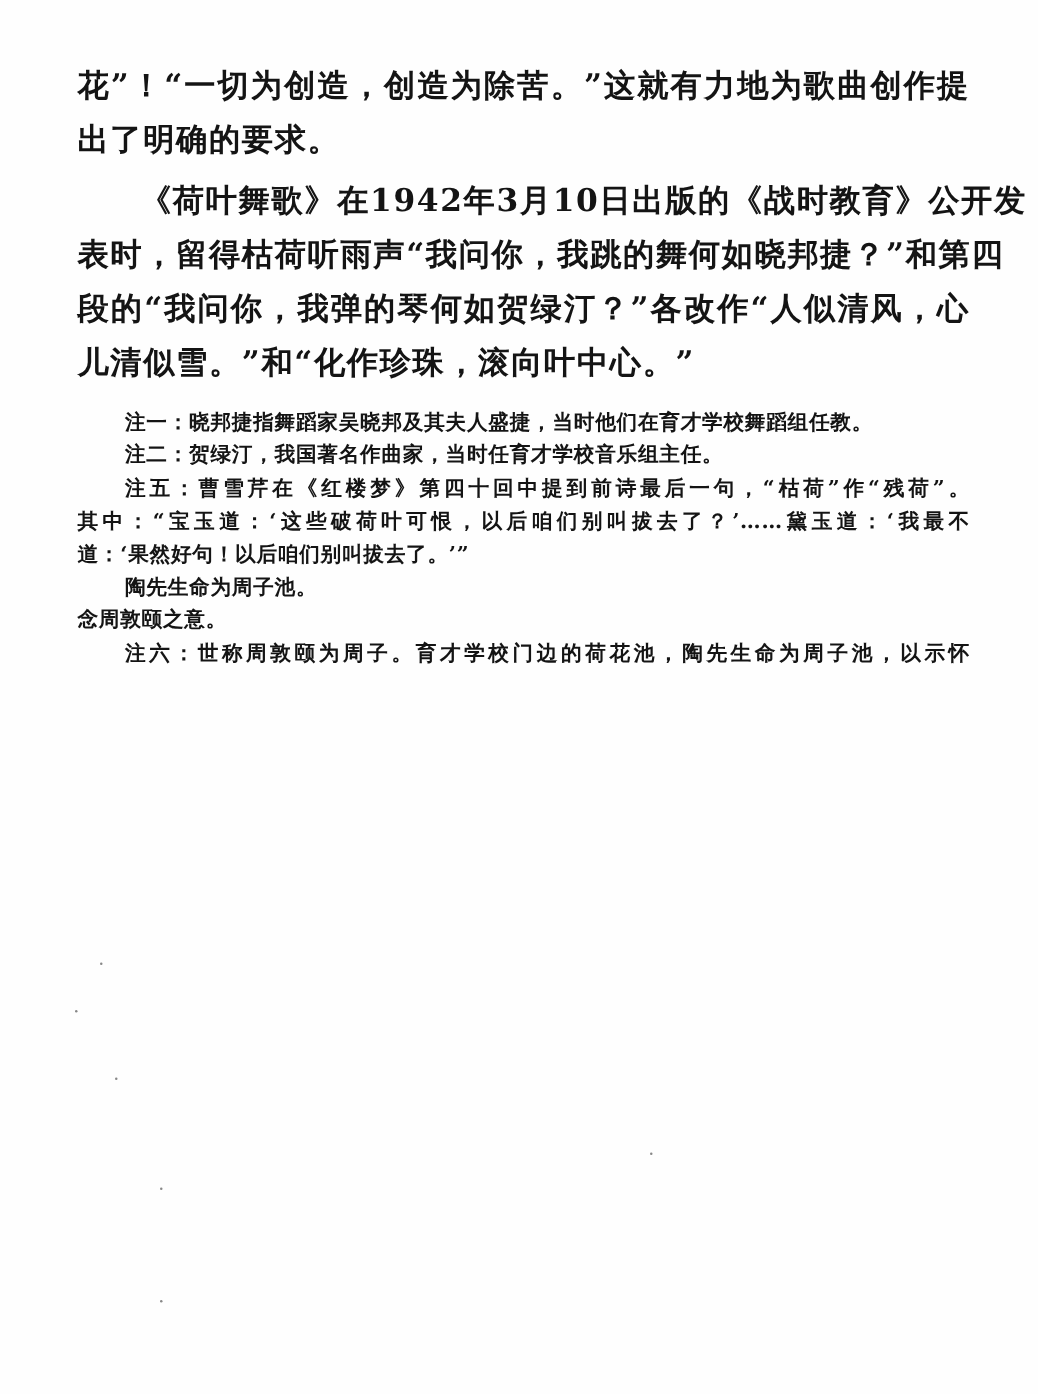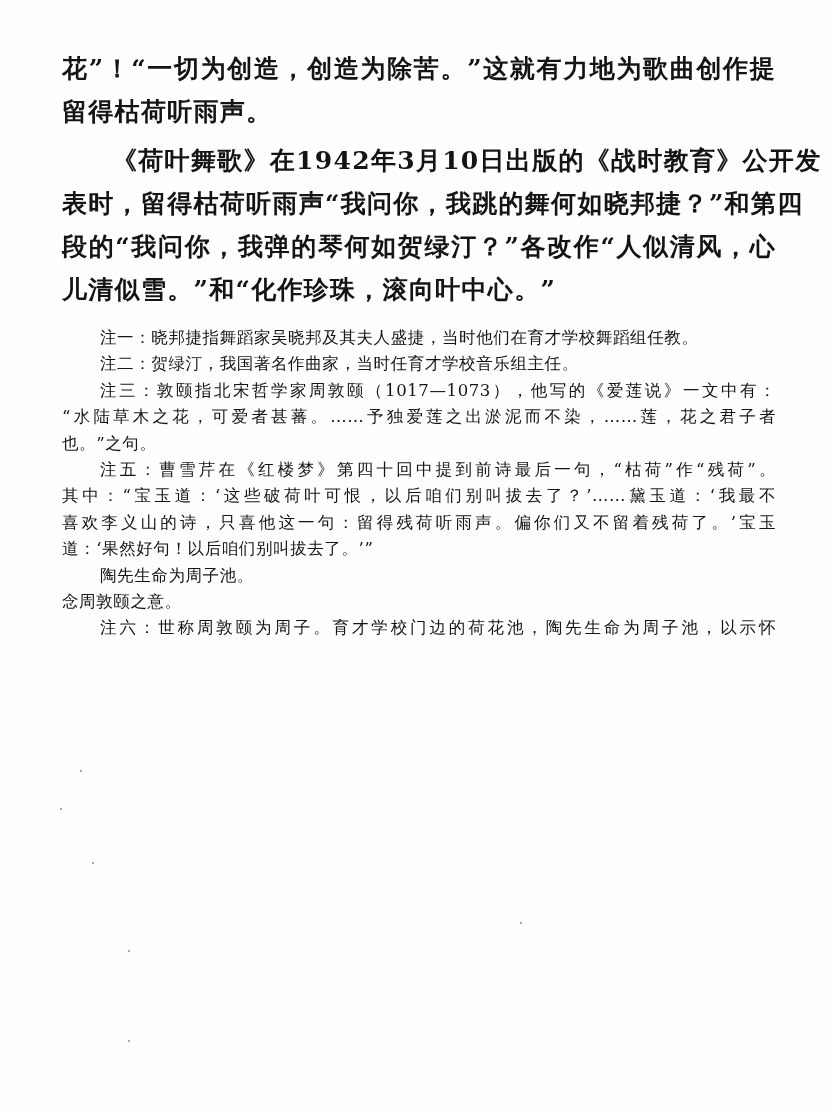--- a/index.html
+++ b/index.html
@@ -47,21 +47,21 @@
   .spacer-big { height: 6px; }
 
   .notes {
     position: absolute;
     left: 62px;
     top: 325px;
     width: 714px;
   }
   .line-note {
     font-size: 16.5px;
-    font-weight: normal;
+    font-weight: bold;
     line-height: 26.4px;
     height: 26.4px;
     white-space: nowrap;
     letter-spacing: 0.6px;
     text-align: justify;
     text-align-last: justify;
   }
   .line-note.last {
     text-align-last: left;
   }
@@ -75,44 +75,38 @@
     border-radius: 1px;
   }
 </style>
 </head>
 <body>
 
 <div class="page">
 
   <div class="body-text">
     <div class="line-big">花”！“一切为创造，创造为除苦。”这就有力地为歌曲创作提</div>
-    <div class="line-big last">留得枯荷听雨声。</div>
+    <div class="line-big last">出了明确的要求。</div>
     <div class="spacer-big"></div>
     <div class="line-big indent">《荷叶舞歌》在1942年3月10日出版的《战时教育》公开发</div>
     <div class="line-big">表时，留得枯荷听雨声“我问你，我跳的舞何如晓邦捷？”和第四</div>
     <div class="line-big">段的“我问你，我弹的琴何如贺绿汀？”各改作“人似清风，心</div>
     <div class="line-big last">儿清似雪。”和“化作珍珠，滚向叶中心。”</div>
   </div>
 
   <div class="notes">
     <div>
       <div class="line-note indent last">注一：晓邦捷指舞蹈家吴晓邦及其夫人盛捷，当时他们在育才学校舞蹈组任教。</div>
     </div>
     <div>
       <div class="line-note indent last">注二：贺绿汀，我国著名作曲家，当时任育才学校音乐组主任。</div>
     </div>
     <div>
-      <div class="line-note indent">注三：敦颐指北宋哲学家周敦颐（1017—1073），他写的《爱莲说》一文中有：</div>
-      <div class="line-note">“水陆草木之花，可爱者甚蕃。……予独爱莲之出淤泥而不染，……莲，花之君子者</div>
-      <div class="line-note last">也。”之句。</div>
-    </div>
-    <div>
       <div class="line-note indent">注五：曹雪芹在《红楼梦》第四十回中提到前诗最后一句，“枯荷”作“残荷”。</div>
       <div class="line-note">其中：“宝玉道：‘这些破荷叶可恨，以后咱们别叫拔去了？’……黛玉道：‘我最不</div>
-      <div class="line-note">喜欢李义山的诗，只喜他这一句：留得残荷听雨声。偏你们又不留着残荷了。’宝玉</div>
       <div class="line-note last">道：‘果然好句！以后咱们别叫拔去了。’”</div>
       <div class="line-note indent last">陶先生命为周子池。</div>
     </div>
     <div>
       <div class="line-note last">念周敦颐之意。</div>
       <div class="line-note indent">注六：世称周敦颐为周子。育才学校门边的荷花池，陶先生命为周子池，以示怀</div>
     </div>
   </div>
 
   <div class="speck" style="left:80px;top:770px;"></div>

